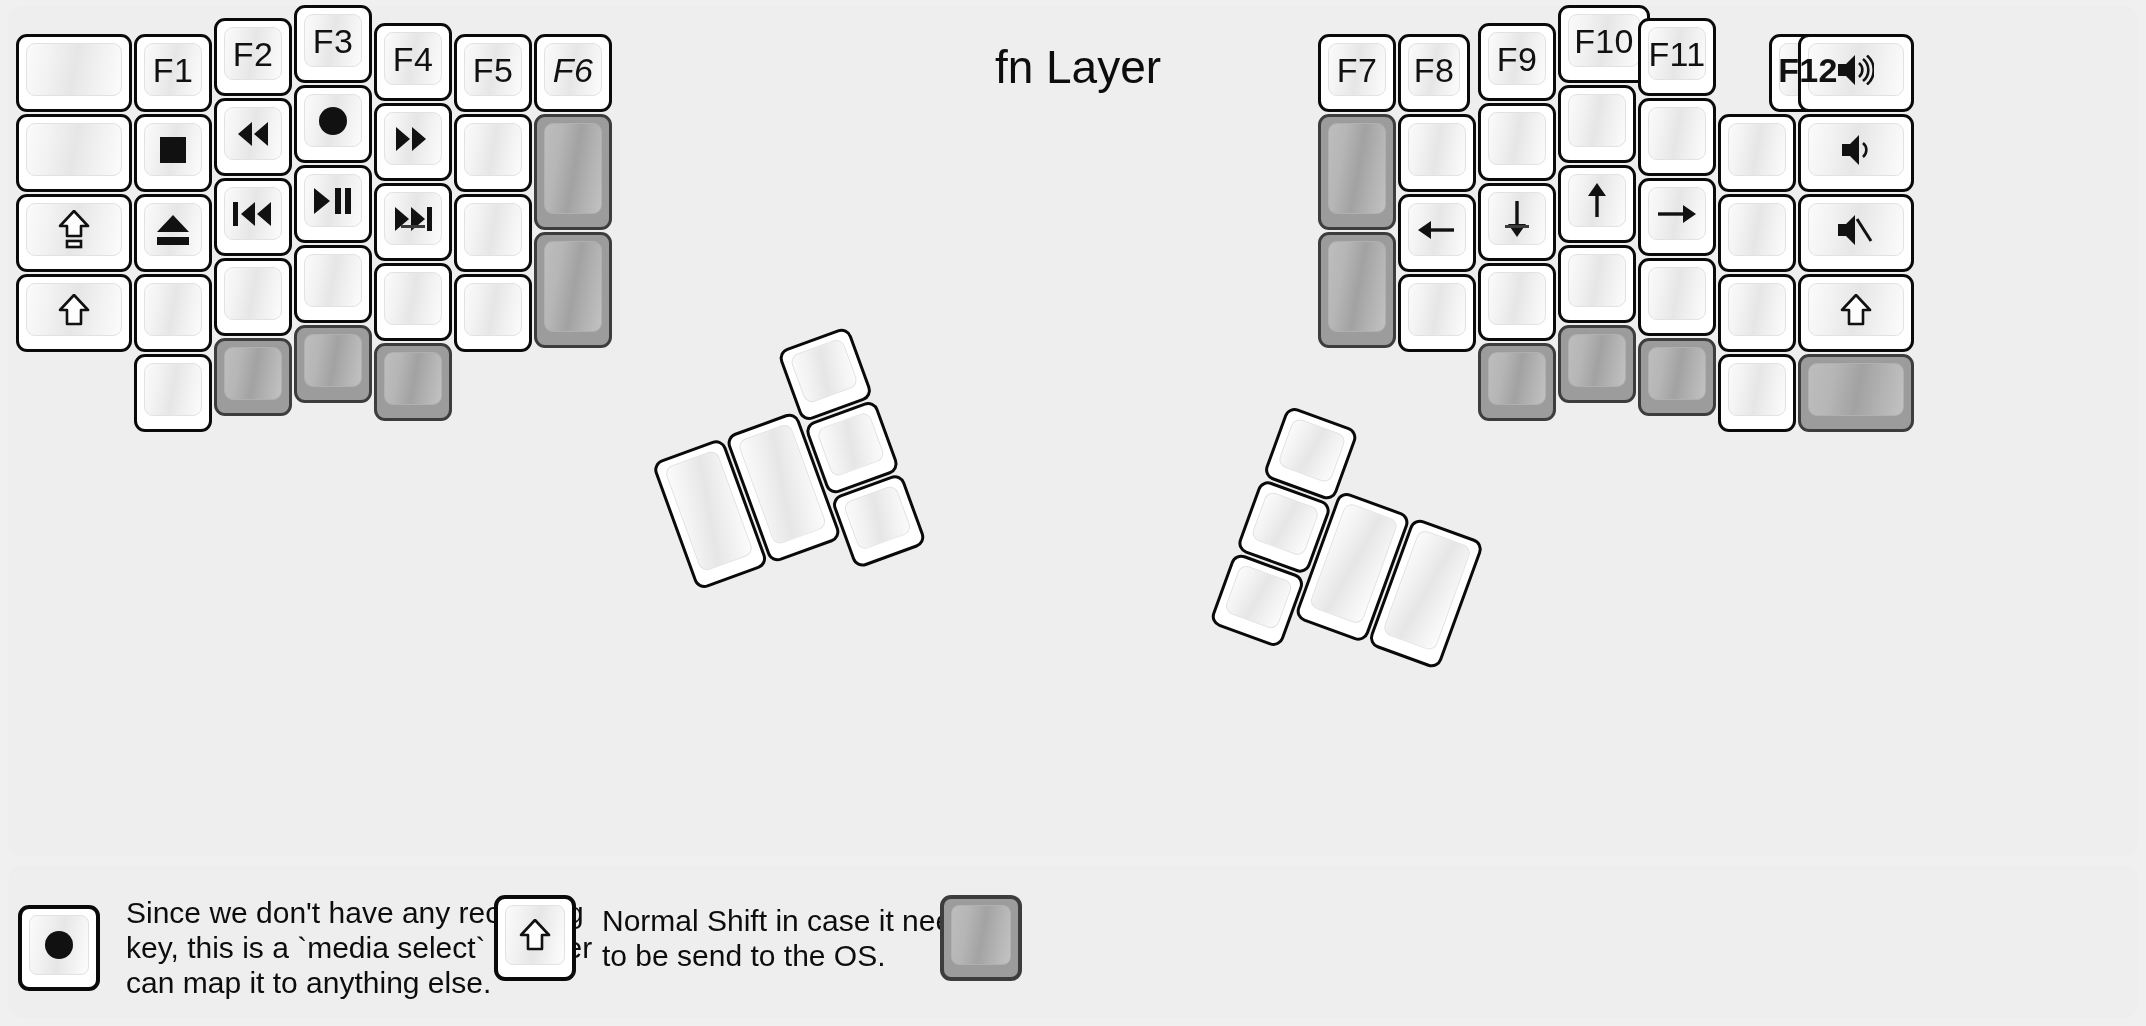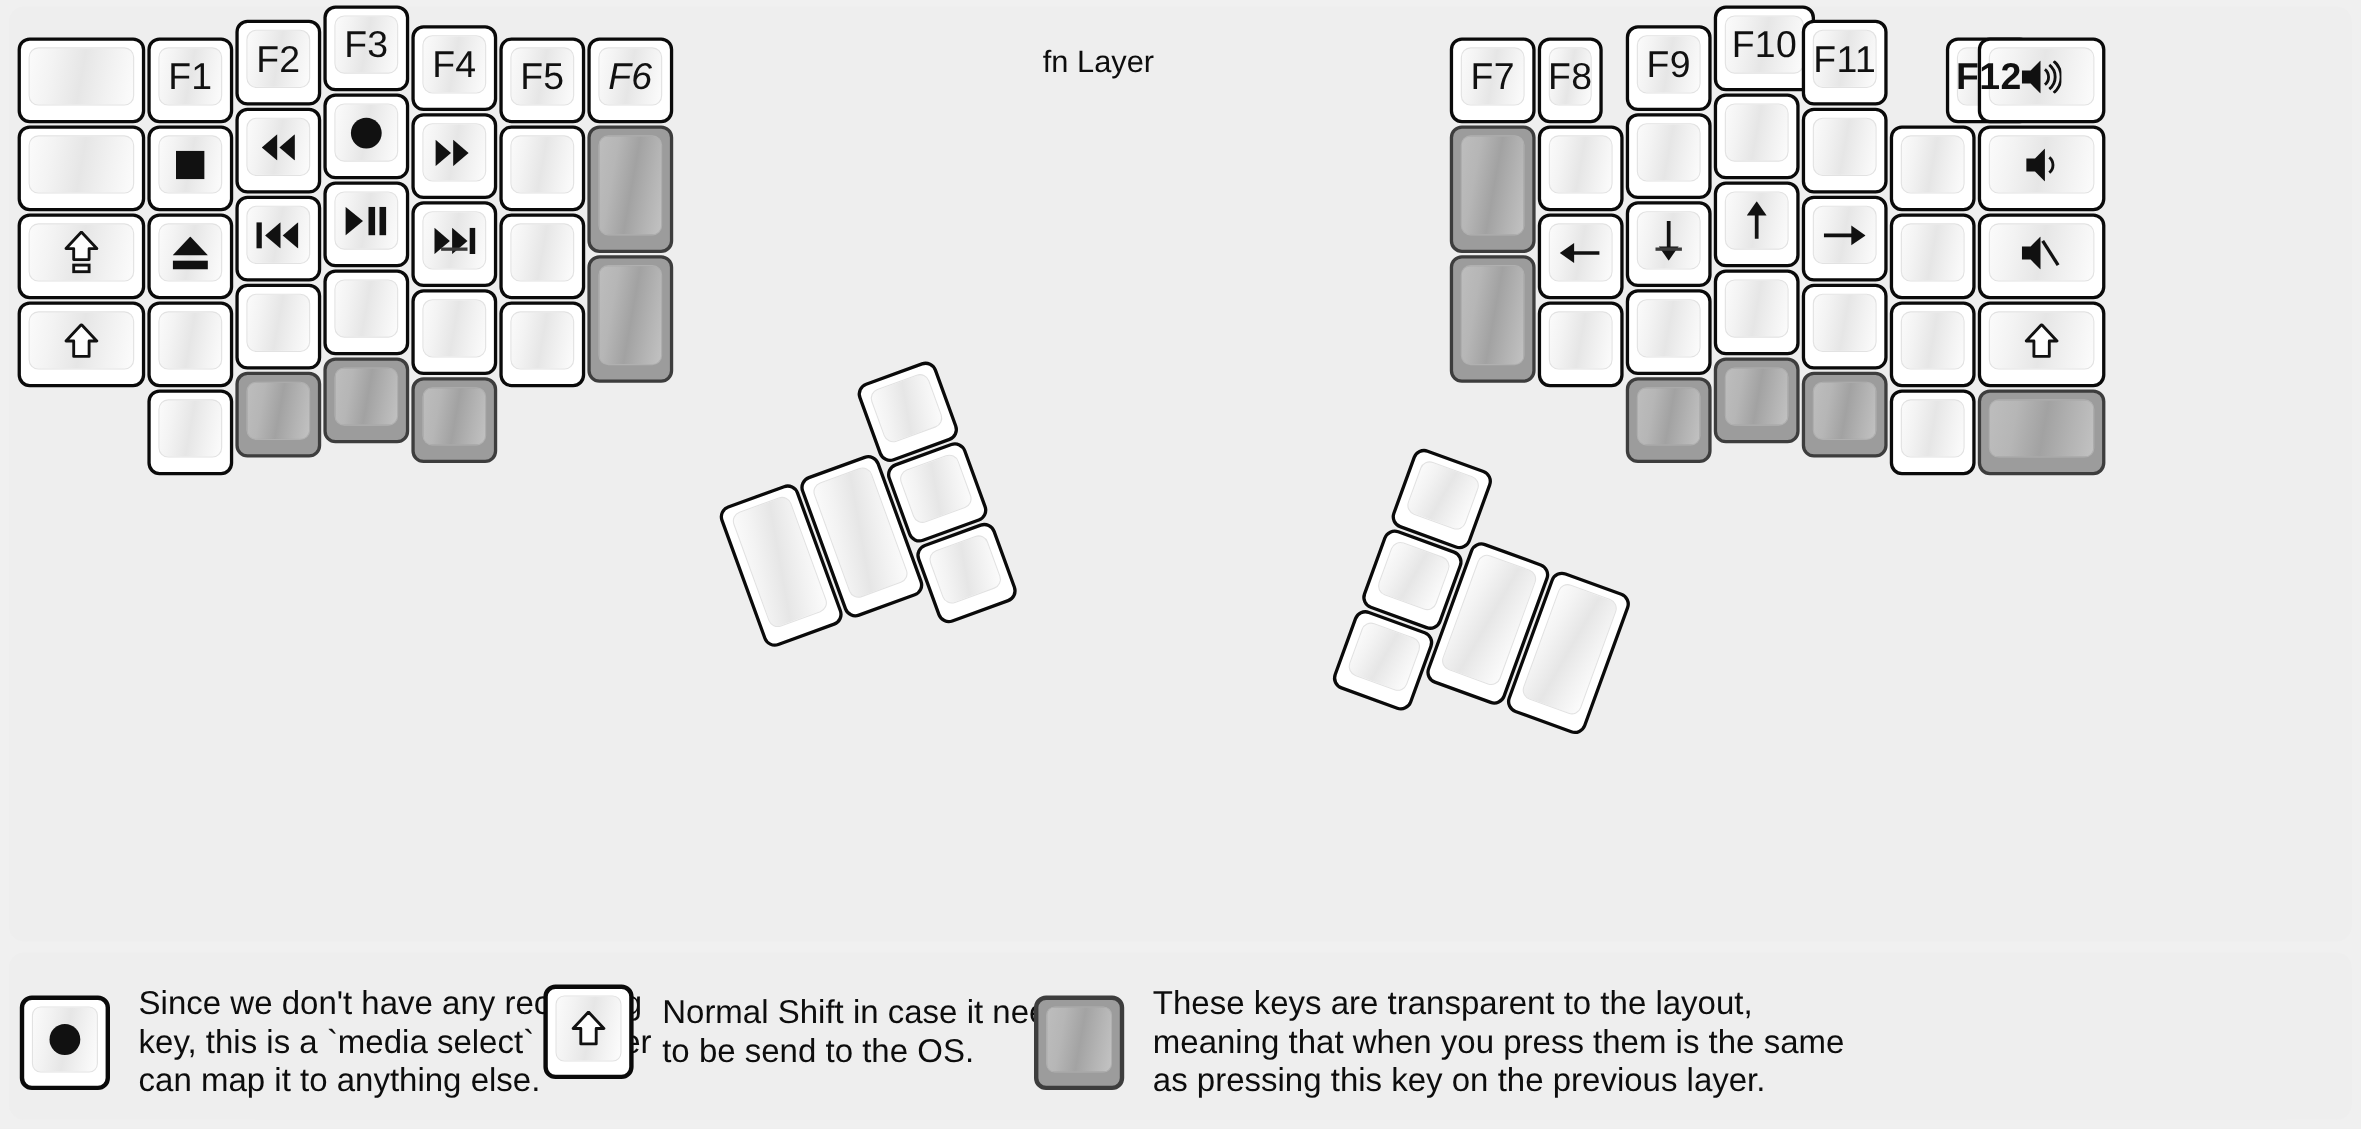--- a/index.html
+++ b/index.html
@@ -71,22 +71,22 @@
     z-index:3;
     bottom:30px;left:50%;
     transform:translateX(-50%);
     width:24px;height:3px;background:#3a3a3a;
   }
 
   
   .title{
     position:absolute;
     left:948px;top:40px;
-    width:260px;
-    font-size:28px;color:#0d0d0d;
+    width:260px;text-align:center;
+    font-size:46px;color:#0d0d0d;
     white-space:nowrap;
   }
 
   
   .legend-item{position:absolute;display:flex;align-items:center;}
   .legend-key{
     position:relative;
     width:82px;height:86px;
     box-sizing:border-box;
     background:#ffffff;
@@ -306,21 +306,21 @@
         <div class="cap">
           <span class="lbl">F7</span>
         </div>
       </div>
       <div class="key trans" style="left: 1318px; top: 114px; width: 78px; height: 116px;">
         <div class="cap"></div>
       </div>
       <div class="key trans" style="left: 1318px; top: 232px; width: 78px; height: 116px;">
         <div class="cap"></div>
       </div>
-      <div class="key" style="left: 1398px; top: 34px; width: 59px; height: 78px;">
+      <div class="key" style="left: 1398px; top: 34px; width: 72px; height: 78px;">
         <div class="cap">
           <span class="lbl">F8</span>
         </div>
       </div>
       <div class="key" style="left: 1398px; top: 114px; width: 78px; height: 78px;">
         <div class="cap"></div>
       </div>
       <div class="key" style="left: 1398px; top: 194px; width: 78px; height: 78px;">
         <div class="cap">
           <span class="gly">
@@ -530,19 +530,16 @@
             </span>
           </div>
         </div>
         <div class="legend-text">Normal Shift in case it needs
 to be send to the OS.</div>
       </div>
       <div class="legend-item" style="left: 940px; top: 895px;">
         <div class="legend-key trans">
           <div class="cap"></div>
         </div>
-        <div class="legend-text">These keys are transparent to the layout,
-meaning that when you press them is the same
-as pressing this key on the previous layer.</div>
       </div>
     </div>
 
 </div>
 
 </body></html>

